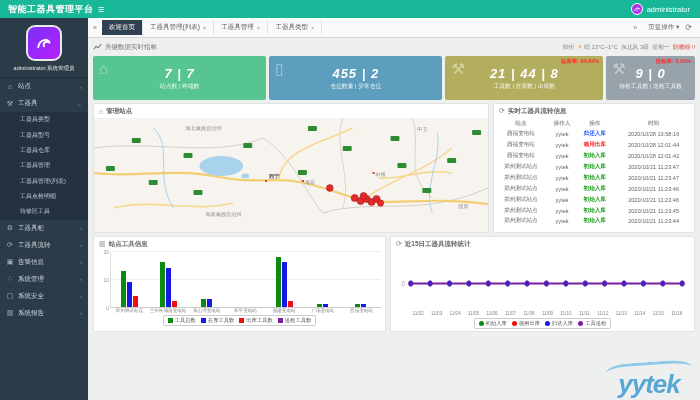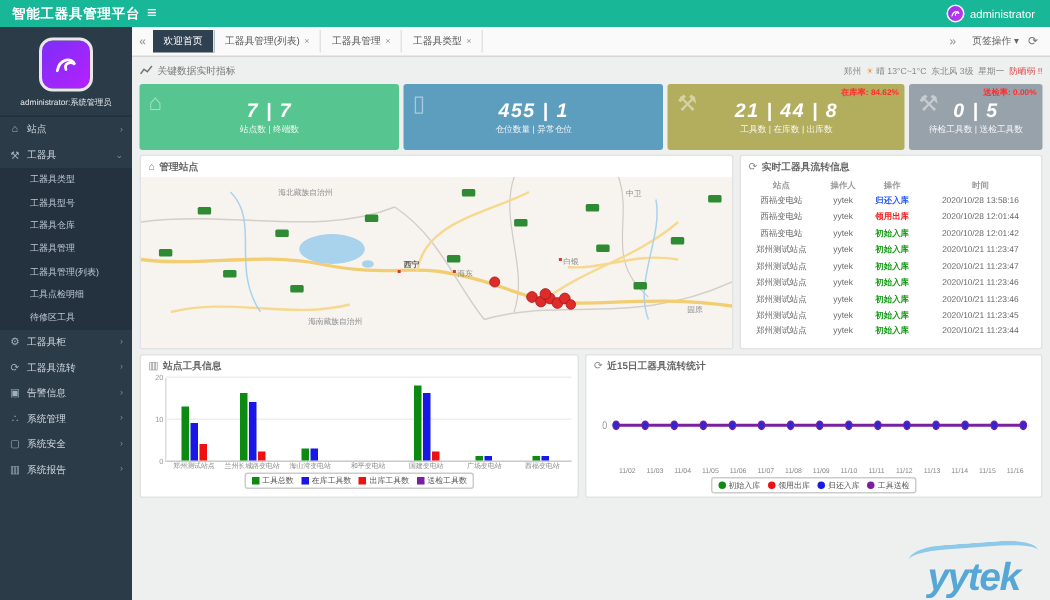--- a/index.html
+++ b/index.html
@@ -239,36 +239,36 @@
             <div class="stat" style="background: rgb(86, 197, 144); flex: 2.1 1 0%;">
               <span class="big-ico">⌂</span>
               <div class="mid">
                 <div class="val">7 | 7</div>
                 <div class="lab">站点数 | 终端数</div>
               </div>
             </div>
             <div class="stat" style="background: rgb(93, 157, 190); flex: 2.1 1 0%;">
               <span class="big-ico">▯</span>
               <div class="mid">
-                <div class="val">455 | 1</div>
+                <div class="val">455 | 2</div>
                 <div class="lab">仓位数量 | 异常仓位</div>
               </div>
             </div>
             <div class="stat" style="background: rgb(179, 173, 94); flex: 1.9 1 0%;">
               <span class="big-ico">⚒</span>
               <div class="mid">
                 <div class="val">21 | 44 | 8</div>
                 <div class="lab">工具数 | 在库数 | 出库数</div>
               </div>
               <div class="corner">在库率: 84.62%</div>
             </div>
             <div class="stat" style="background: rgb(151, 162, 171); flex: 1 1 0%;">
               <span class="big-ico">⚒</span>
               <div class="mid">
-                <div class="val">0 | 5</div>
+                <div class="val">9 | 0</div>
                 <div class="lab">待检工具数 | 送检工具数</div>
               </div>
               <div class="corner">送检率: 0.00%</div>
             </div>
           </div>
 
         <div class="mid-row">
           <div class="panel map-panel">
             <div class="panel-h">
               <span class="ico">⌂</span>

